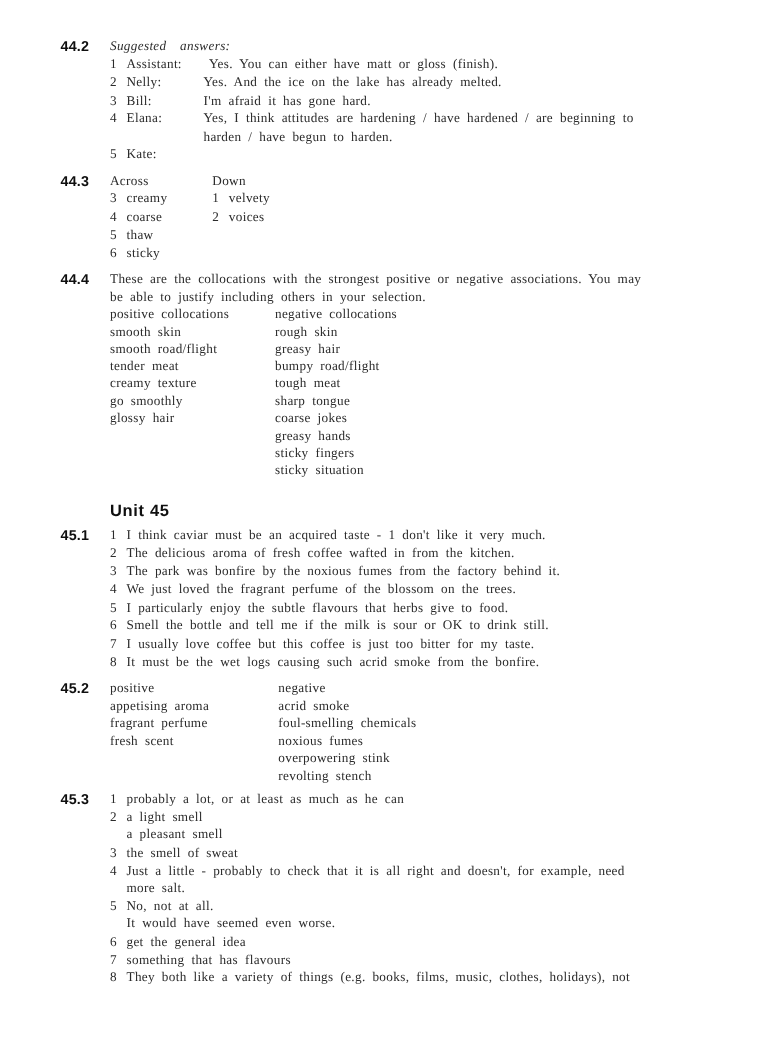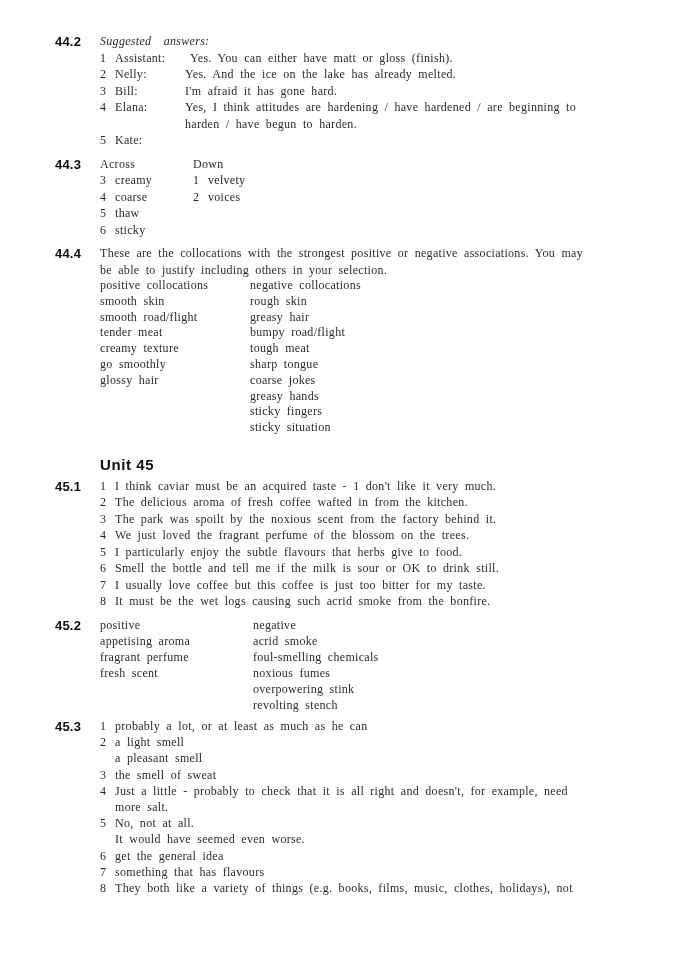--- a/index.html
+++ b/index.html
@@ -168,21 +168,21 @@
       <div class="r">
         <span class="n">1</span>
         <span class="resp line">I think caviar must be an acquired taste - 1 don't like it very much.</span>
       </div>
       <div class="r">
         <span class="n">2</span>
         <span class="resp line">The delicious aroma of fresh coffee wafted in from the kitchen.</span>
       </div>
       <div class="r">
         <span class="n">3</span>
-        <span class="resp line">The park was spoilt by the noxious scent from the factory behind it.</span>
+        <span class="resp line">The park was bonfire by the noxious fumes from the factory behind it.</span>
       </div>
       <div class="r">
         <span class="n">4</span>
         <span class="resp line">We just loved the fragrant perfume of the blossom on the trees.</span>
       </div>
       <div class="r">
         <span class="n">5</span>
         <span class="resp line">I particularly enjoy the subtle flavours that herbs give to food.</span>
       </div>
       <div class="r">

